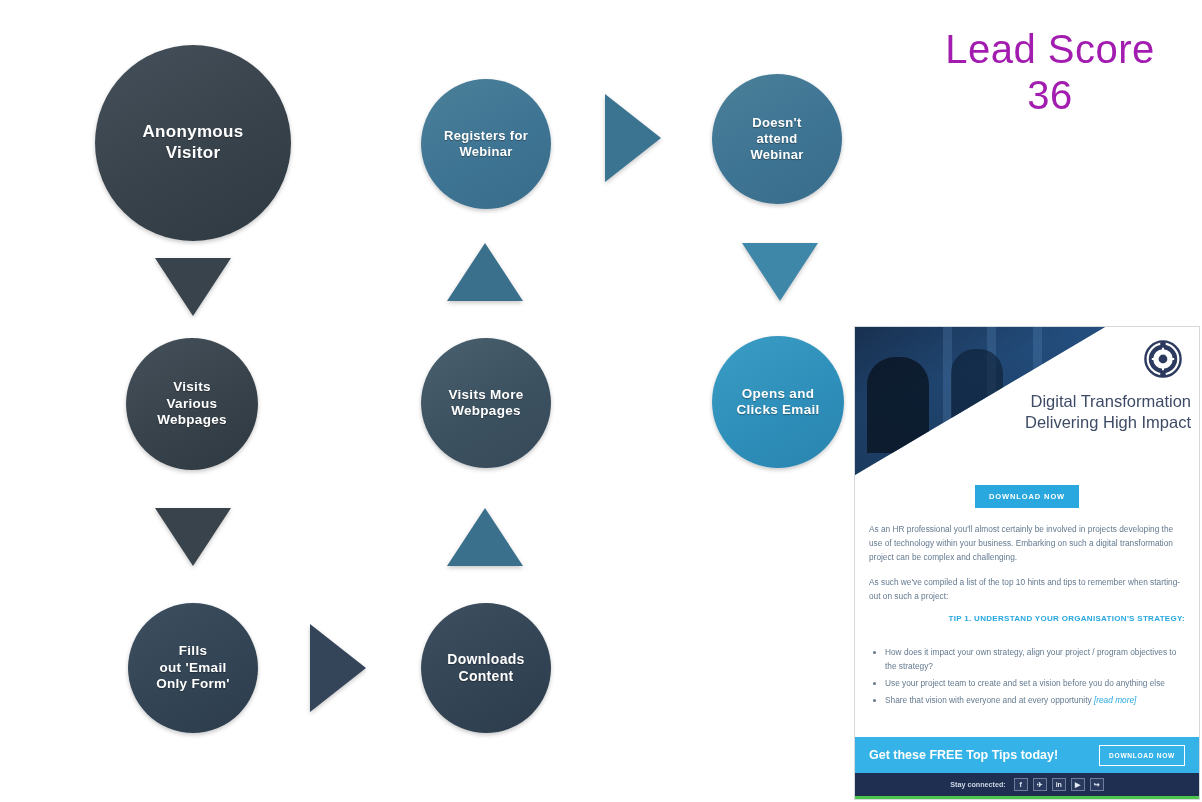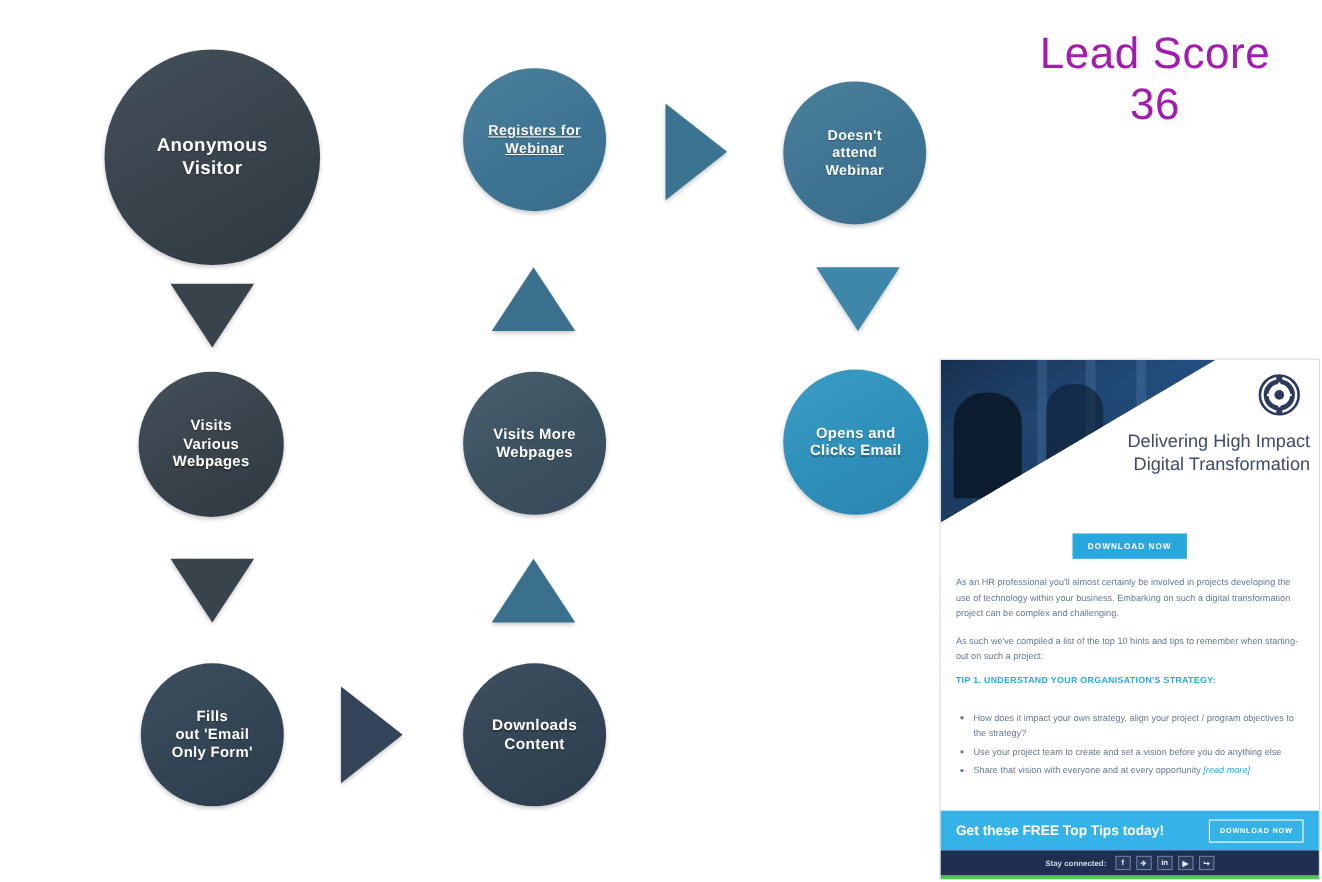--- a/index.html
+++ b/index.html
@@ -93,20 +93,21 @@
   .cta-btn {
     display: inline-block; background: #29a8df; color: #ffffff;
     font-size: 7.5px; font-weight: 700; letter-spacing: .9px;
     padding: 7px 14px;
   }
   .body-txt { padding: 2px 14px 0; color: #63798f; font-size: 8.3px; line-height: 14px; }
   .body-txt p { margin-bottom: 11px; }
   .tip-head {
     padding: 0 14px; color: #29a8df; font-size: 8px; font-weight: 700; letter-spacing: .3px;
     margin-bottom: 7px;
+    text-align: right;
   }
   .bullets { padding: 0 14px 0 30px; color: #63798f; font-size: 8.3px; line-height: 14px; margin-top: 22px; }
   .bullets li { margin-bottom: 3px; }
   .readmore { color: #29a8df; font-style: italic; }
 
   .band {
     position: absolute; left: 0; bottom: 26px; width: 100%; height: 36px;
     background: #35b3e8; display: flex; align-items: center; padding: 0 14px;
   }
   .band-text { color: #ffffff; font-size: 12.5px; font-weight: 700; flex: 1; }
@@ -150,21 +151,21 @@
           <div>Webpages</div>
         </div>
       </div>
       <div class="node c-navy" style="left: 128px; top: 603px; width: 130px; height: 130px; font-size: 13.5px;">
         <div class="lbl">
           <div>Fills</div>
           <div>out 'Email</div>
           <div>Only Form'</div>
         </div>
       </div>
-      <div class="node c-steel" style="left: 421px; top: 62px; width: 130px; height: 130px; font-size: 13px; text-decoration: underline;">
+      <div class="node c-steel" style="left: 421px; top: 79px; width: 130px; height: 130px; font-size: 13px;">
         <div class="lbl">
           <div>Registers for</div>
           <div>Webinar</div>
         </div>
       </div>
       <div class="node c-slate" style="left: 421px; top: 338px; width: 130px; height: 130px; font-size: 13.5px;">
         <div class="lbl">
           <div>Visits More</div>
           <div>Webpages</div>
         </div>
@@ -213,22 +214,22 @@
         <g stroke="#ffffff" stroke-width="5">
           <line x1="50" y1="22" x2="50" y2="38"></line>
           <line x1="50" y1="62" x2="50" y2="78"></line>
           <line x1="22" y1="50" x2="38" y2="50"></line>
           <line x1="62" y1="50" x2="78" y2="50"></line>
         </g>
         <circle cx="50" cy="12" r="7" fill="#2b3a5e"></circle>
         <circle cx="50" cy="88" r="7" fill="#2b3a5e"></circle>
       </svg>
       <div class="hero-title">
+        <div>Digital Transformation</div>
         <div>Delivering High Impact</div>
-        <div>Digital Transformation</div>
       </div>
     </div>
 
     <div class="cta-wrap">
       <span class="cta-btn">DOWNLOAD NOW</span>
     </div>
 
     <div class="body-txt">
       <p>As an HR professional you'll almost certainly be involved in projects developing the use of technology within your business. Embarking on such a digital transformation project can be complex and challenging.</p>
       <p>As such we've compiled a list of the top 10 hints and tips to remember when starting-out on such a project:</p>

